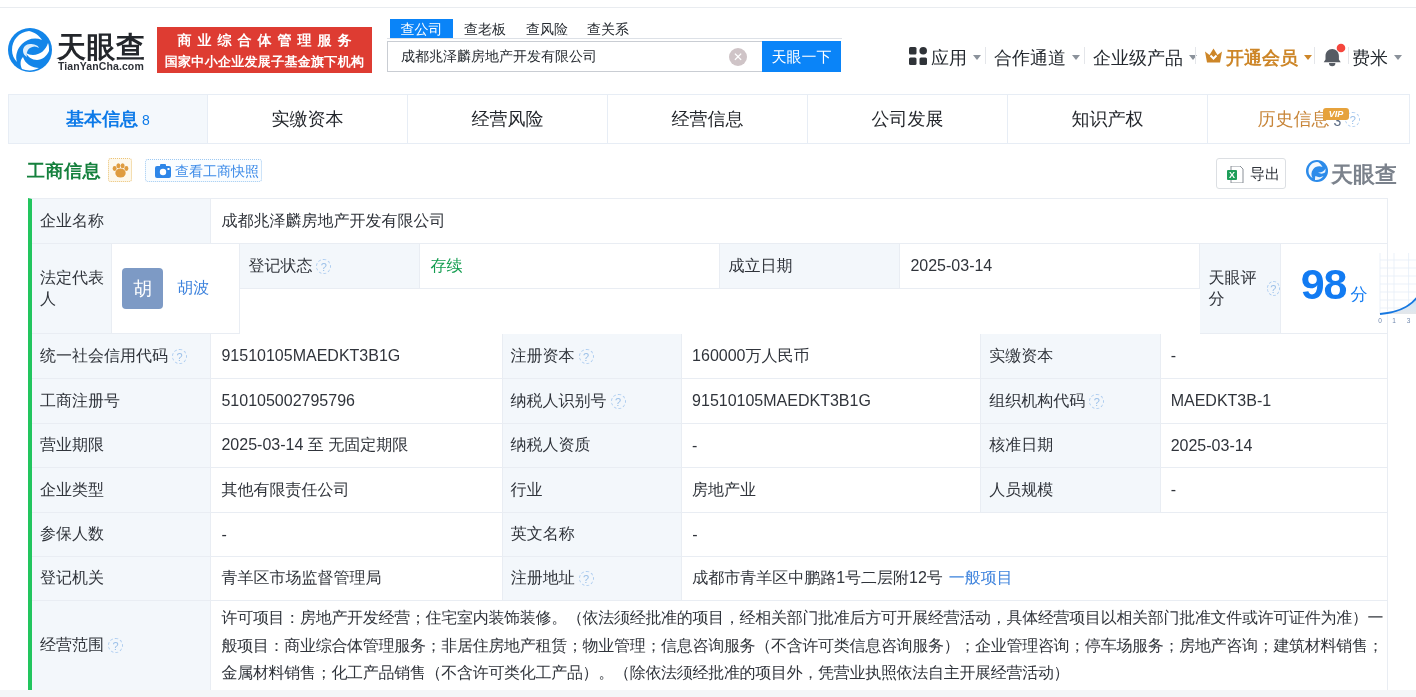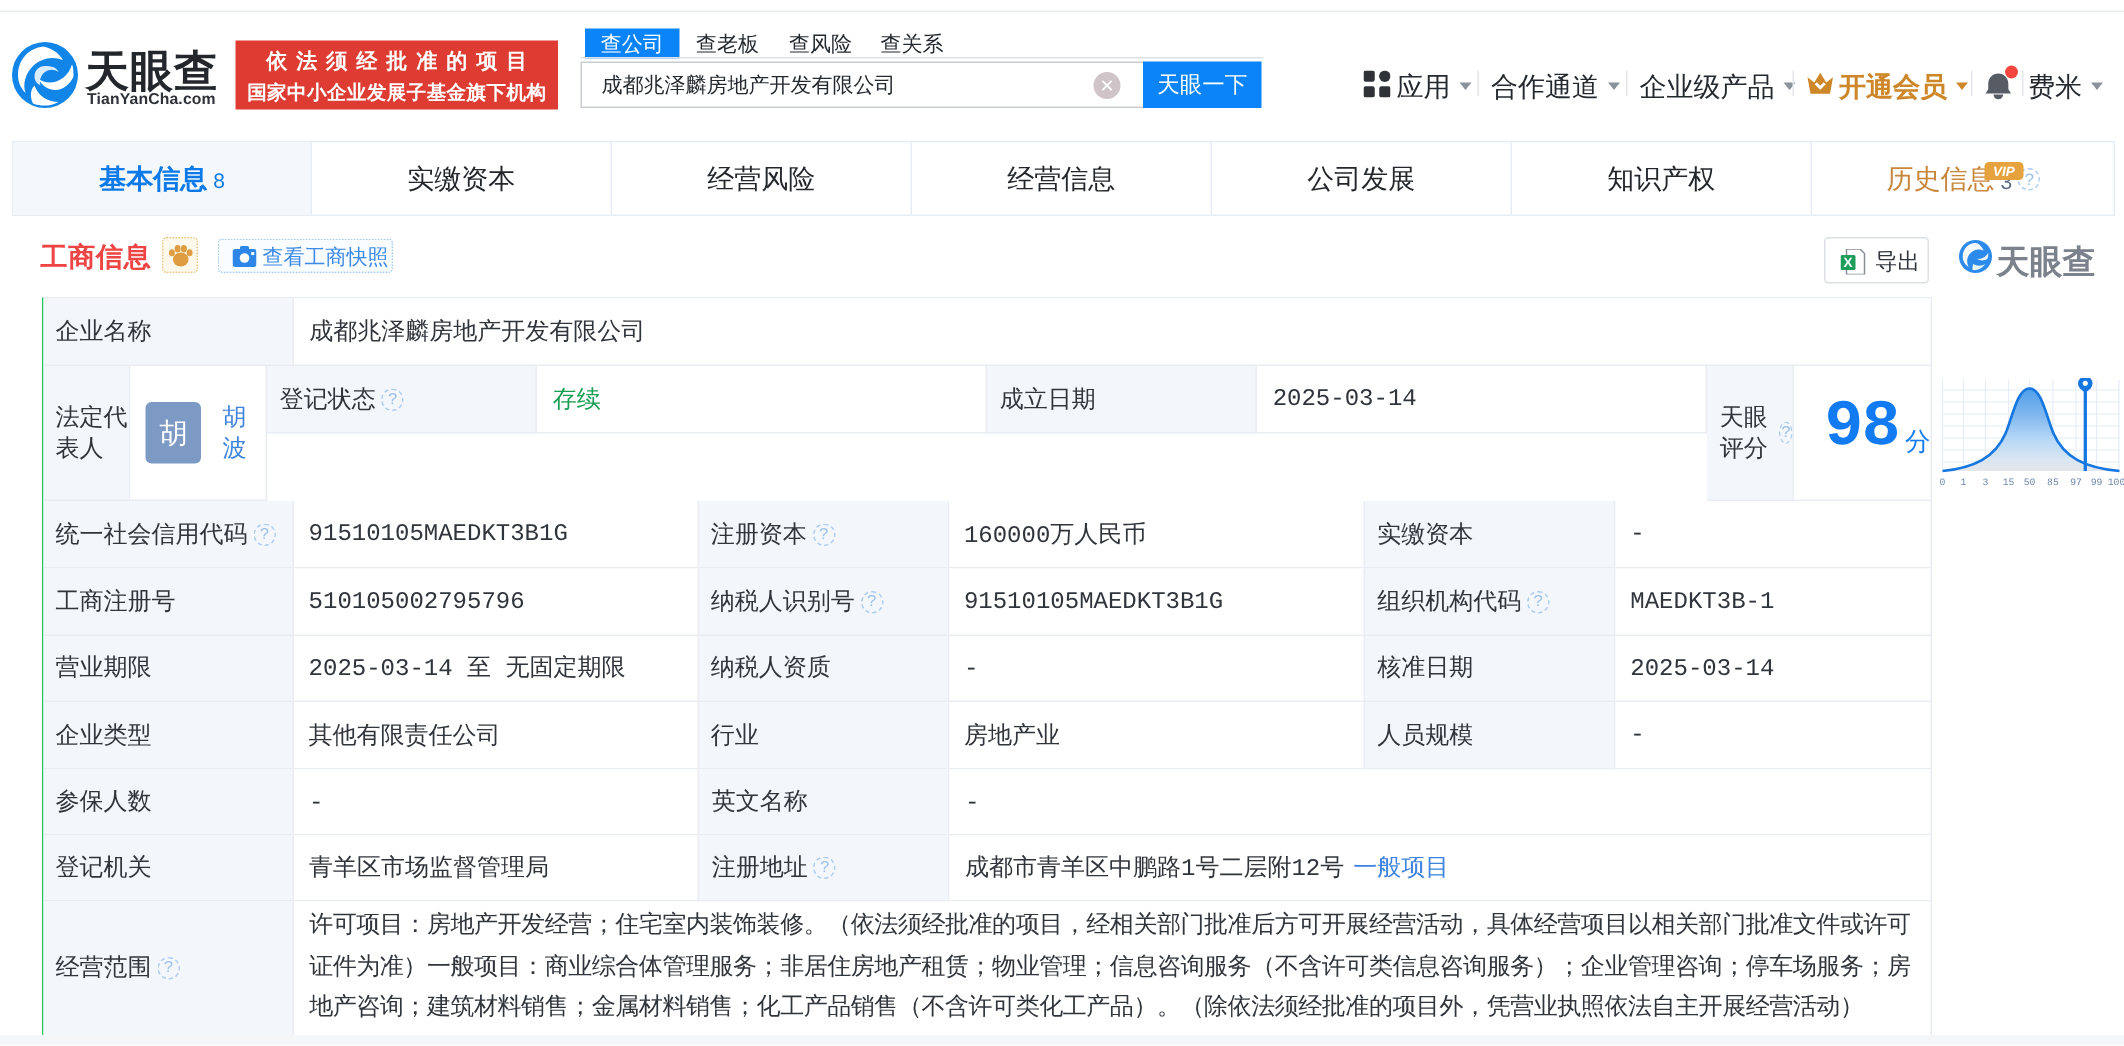--- a/index.html
+++ b/index.html
@@ -33,31 +33,31 @@
 .tb { flex:0 0 200px; border-right:1px solid #e7edf5; font-size:18px; color:#23262b; display:flex; align-items:center; justify-content:center; position:relative;}
 .tb:last-child { border-right:none; }
 .tb-act { background:#f4f8fc; color:#0d7ae8; font-weight:bold; }
 .tb-act .cnt { font-weight:normal; font-size:14px; color:#0d7ae8; margin-left:4px; margin-top:2px;}
 .tb-hist { color:#c8863a; }
 .vip { position:absolute; left:115px; top:5px; width:26px; height:12px; background:#e6a23c; border-radius:3px 3px 3px 0; color:#fff; font-size:9px; font-weight:bold; font-style:italic; text-align:center; line-height:12px;}
 .cnt3 { font-size:14px; color:#5b6b84; margin-left:4px; margin-top:3px; font-weight:normal;}
 .qm { display:inline-block; width:15px; height:15px; border:1px dashed #aecdf0; border-radius:50%; color:#9cc0e8; font-size:11px; text-align:center; line-height:14px; margin-left:4px; font-weight:normal; font-style:normal;}
 
 
-.sec-title { position:absolute; left:27px; top:159px; font-size:18px; font-weight:bold; color:#ef4444; letter-spacing:0.5px;}
+.sec-title { position:absolute; left:27px; top:159px; font-size:18px; font-weight:bold; color:#15803d; letter-spacing:0.5px;}
 .paw { position:absolute; left:108px; top:158px; width:24px; height:24px; background:#fdf8ec; border:1px dotted #ecc377; border-radius:3px; text-align:center;}
 .cambtn { position:absolute; left:145px; top:159px; width:117px; height:23px; border:1px dotted #9fc9f2; border-radius:3px; background:#fafdff; }
 .cambtn .t { position:absolute; left:29px; top:3px; font-size:14px; color:#3d8be8;}
 .exportbtn { position:absolute; left:1216px; top:158px; width:70px; height:31px; border:1px solid #dcdfe3; border-radius:3px; background:#fff;}
 .exportbtn .t { position:absolute; left:33px; top:6px; font-size:15px; color:#30343b;}
 .wm { position:absolute; left:1306px; top:160px; }
 .wm-txt { position:absolute; left:1331px; top:160px; font-size:22px; font-weight:bold; color:#7b828c; letter-spacing:0px;}
 
 
-.tbl { position:absolute; left:28px; top:198px; width:1260px; border-top:1px solid #e9edf3; border-left:1px solid #22c55e; font-size:16px; color:#30343b;font-family:Liberation Mono, monospace;}
+.tbl { position:absolute; left:28px; top:198px; width:1360px; border-top:1px solid #e9edf3; border-left:4px solid #22c55e; font-size:16px; color:#30343b;}
 .row { display:flex; }
 .c { border-right:1px solid #e9edf3; border-bottom:1px solid #e9edf3; display:flex; align-items:center; }
 .lab { background:#f3f7fb; padding-left:8px; }
 .val { background:#fff; padding-left:10px; }
 .w180 { width:180px; } .w292 { width:292px; } .w300 { width:300px; } .w228 { width:228px; }
 .h45 { height:45px; } .h44 { height:44px; } .h90 { height:90px; }
 .green { color:#169e52; }
 .blue { color:#3e83dd; }
 .sub { display:flex; flex-direction:row; }
 .avatar { width:41px; height:41px; background:#7d9ac5; border-radius:4px; color:#fff; font-size:19px; display:flex; align-items:center; justify-content:center; margin-right:14px;}
@@ -76,21 +76,21 @@
   <svg class="abs" style="left:8px;top:28px" width="44" height="44" viewBox="0 0 44 44">
     <circle cx="22" cy="22" r="22" fill="#1285e9"></circle>
     <path d="M21 3 C11 4 4 12 4 22 C4 27 6 31 9 34 C7 28 9 21 14 16 C19 11 27 9 34 12 C31 7 26 4 21 3 Z" fill="#fff"></path>
     <path d="M40 15 C38 22 32 27 25 27 C22 27 20 26 18 25 C20 29 24 32 29 32 C34 32 39 28 41 23 C41 20 41 17 40 15 Z" fill="#fff"></path>
     <path d="M14 41 C19 43 26 43 31 40 C28 40 24 39 21 37 C18 35 16 32 15 29 C12 32 12 37 14 41 Z" fill="#fff"></path>
     <path d="M22 16 C18 16 15 19 15 23 C15 26 17 28 19 29 C18 26 19 22 22 20 C25 18 28 18 31 20 C30 17 26 16 22 16 Z" fill="#fff" opacity="0.85"></path>
   </svg>
   <div class="logo-txt">天眼查</div>
   <div class="logo-sub">TianYanCha.com</div>
   <div class="redbox">
-    <div class="l1">依法须经批准的项目</div>
+    <div class="l1">商业综合体管理服务</div>
     <div class="l2">国家中小企业发展子基金旗下机构</div>
   </div>
 
   <div class="stab-act abs" style="left:390px;top:19px;">查公司</div>
   <div class="stab abs" style="left:464px;top:19px;">查老板</div>
   <div class="stab abs" style="left:526px;top:19px;">查风险</div>
   <div class="stab abs" style="left:587px;top:19px;">查关系</div>
   <div class="sline"></div>
   <div class="sinput">
     <div class="txt">成都兆泽麟房地产开发有限公司</div>

